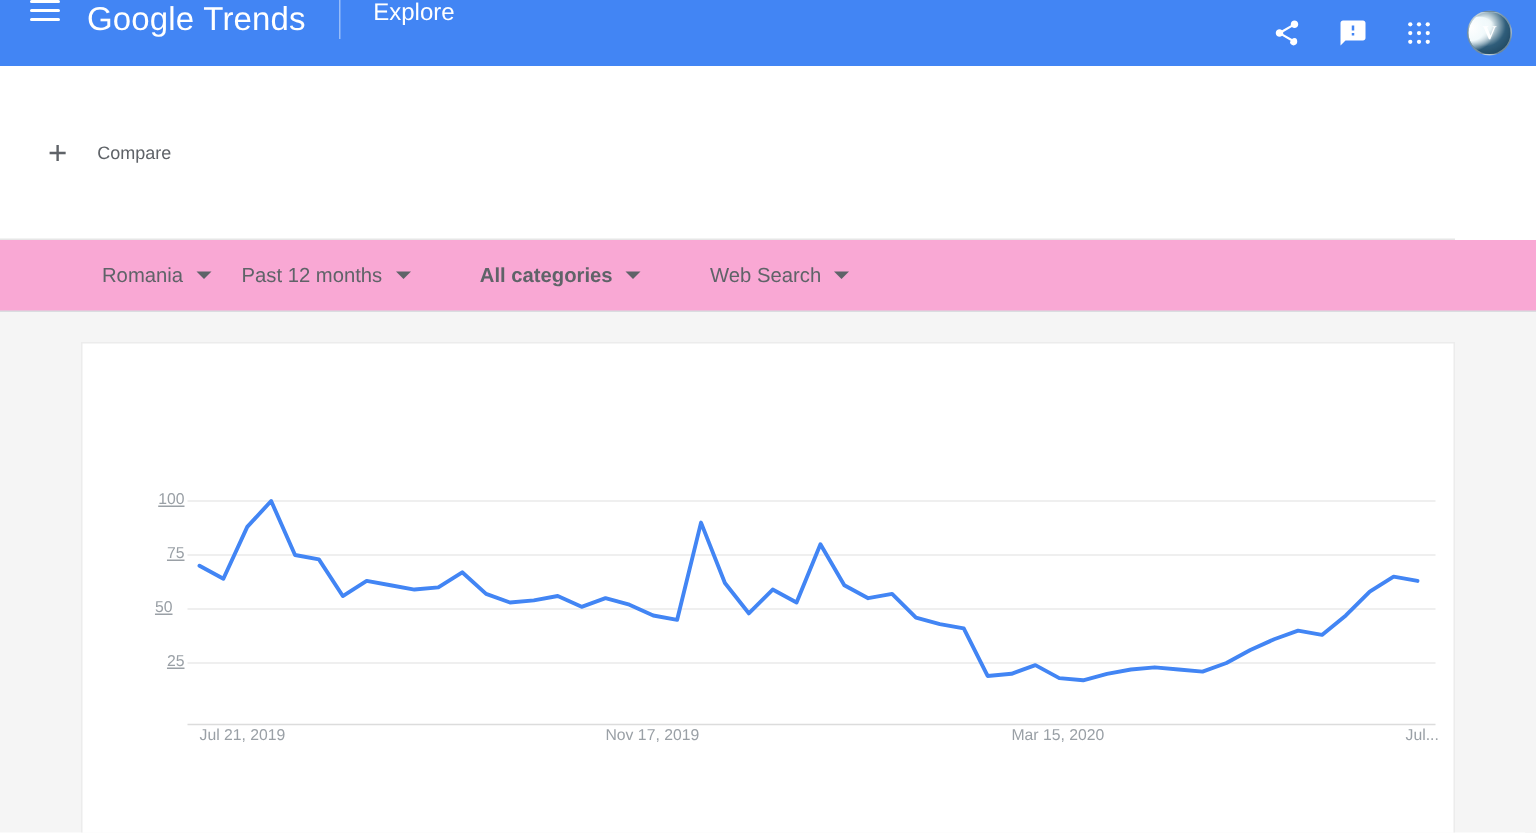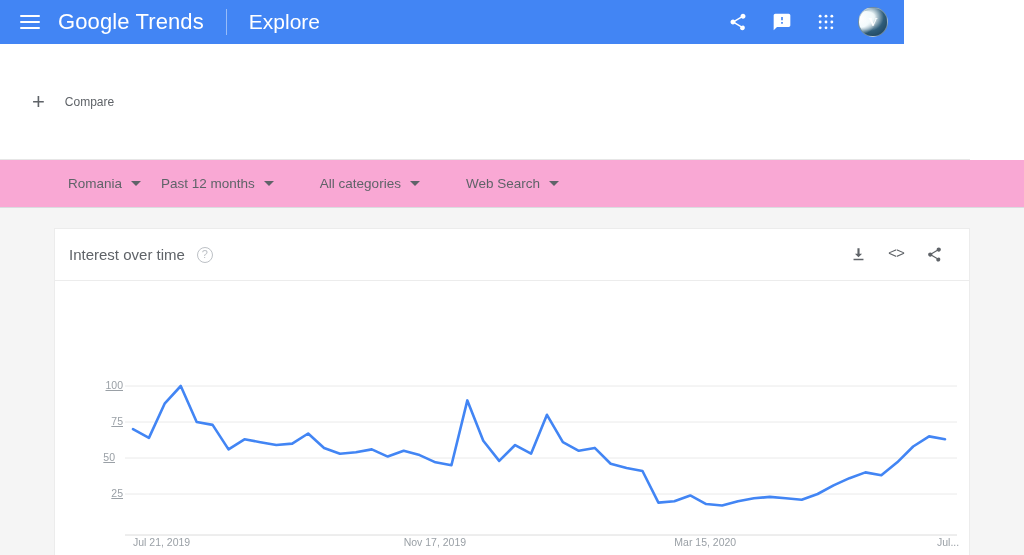--- a/index.html
+++ b/index.html
@@ -6,43 +6,43 @@
   html, body {
     width: 1024px; height: 555px;
     font-family: "Liberation Sans", sans-serif;
     background: #ffffff;
     overflow: hidden;
   }
 
   
   .appbar {
     position: absolute; top: 0; left: 0;
-    width: 904px; height: 44px;
+    width: 1024px; height: 44px;
     background: #4285F4;
-    display: flex; align-items: center;
+    display: flex; 
   }
   .hamburger {
     width: 20px; height: 14px;
     margin-left: 20px; margin-right: 18px;
     display: flex; flex-direction: column; justify-content: space-between;
     cursor: pointer;
   }
   .hamburger i { display: block; height: 2px; background: #fff; border-radius: 1px; }
   .brand {
     color: #fff; font-size: 22px; letter-spacing: 0.1px;
     display: flex; align-items: baseline; cursor: pointer;
   }
   .brand .g-google { font-weight: 500; }
   .brand .g-trends { font-weight: 400; margin-left: 6px; }
   .bar-divider {
     width: 1px; height: 26px; background: rgba(255,255,255,0.45);
     margin: 0 22px;
   }
   .explore {
-    color: #fff; font-size: 21px; font-weight: 400; cursor: pointer;
+    color: #fff; font-size: 16px; font-weight: 400; cursor: pointer;
   }
   .appbar-right {
     margin-left: auto; display: flex; align-items: center;
     padding-right: 12px; gap: 4px;
   }
   .icon-btn {
     width: 40px; height: 40px; border-radius: 50%;
     display: flex; align-items: center; justify-content: center;
     cursor: pointer;
   }
@@ -110,21 +110,21 @@
     font-size: 13.5px; color: #5f6368;
   }
   .filter .caret {
     width: 0; height: 0; margin-left: 9px;
     border-left: 5px solid transparent;
     border-right: 5px solid transparent;
     border-top: 5px solid #5f6368;
   }
   .f0 { margin-left: 68px; }
   .f1 { margin-left: 20px; }
-  .f2 { margin-left: 46px; }
+  .f2 { margin-left: 46px; font-weight: bold; }
   .f3 { margin-left: 46px; }
 
   
   .page-bg {
     position: absolute; top: 208px; left: 0;
     width: 1024px; height: 347px;
     background: #f5f5f5;
   }
   .card {
     position: absolute; top: 228px; left: 54px;
@@ -228,37 +228,20 @@
   </div>
   <div class="filter f3">
     <span>Web Search</span>
     <span class="caret"></span>
   </div>
 </div>
 
 <div class="page-bg"></div>
 
 <div class="card">
-  <div class="card-head">
-    <div class="card-title">Interest over time</div>
-    <div class="help-icon">?</div>
-    <div class="card-actions">
-      <div class="act">
-        <svg width="17" height="17" viewBox="0 0 24 24" fill="#5f6368">
-          <path d="M19 18H5v2h14v-2zM12 3h-1.5v8H7l5 5 5-5h-3.5V3H12z"></path>
-        </svg>
-      </div>
-      <div class="act embed-code">&lt;&gt;</div>
-      <div class="act">
-        <svg width="17" height="17" viewBox="0 0 24 24" fill="#5f6368">
-          <path d="M18 16.08c-.76 0-1.44.3-1.96.77L8.91 12.7c.05-.23.09-.46.09-.7s-.04-.47-.09-.7l7.05-4.11c.54.5 1.25.81 2.04.81 1.66 0 3-1.34 3-3s-1.34-3-3-3-3 1.34-3 3c0 .24.04.47.09.7L8.04 9.81C7.5 9.31 6.79 9 6 9c-1.66 0-3 1.34-3 3s1.34 3 3 3c.79 0 1.5-.31 2.04-.81l7.12 4.16c-.05.21-.8.43-.8.65 0 1.61 1.31 2.92 2.92 2.92s2.92-1.31 2.92-2.92S19.61 16.08 18 16.08z"></path>
-        </svg>
-      </div>
-    </div>
-  </div>
 
   <div class="chart-wrap">
     <svg class="chart-svg" id="chart" width="916" height="274">
         <line x1="70" x2="902" y1="213" y2="213" stroke="#eaeaea" stroke-width="1"></line>
         <line x1="70" x2="902" y1="177" y2="177" stroke="#eaeaea" stroke-width="1"></line>
         <line x1="70" x2="902" y1="141" y2="141" stroke="#eaeaea" stroke-width="1"></line>
         <line x1="70" x2="902" y1="105" y2="105" stroke="#eaeaea" stroke-width="1"></line>
         <line x1="70" x2="902" y1="254" y2="254" stroke="#dcdcdc" stroke-width="1"></line>
         <polyline points="78.00,148.20 93.92,156.84 109.84,122.28 125.76,105.00 141.69,141.00 157.61,143.88 173.53,168.36 189.45,158.28 205.37,161.16 221.29,164.04 237.22,162.60 253.14,152.52 269.06,166.92 284.98,172.68 300.90,171.24 316.82,168.36 332.75,175.56 348.67,169.80 364.59,174.12 380.51,181.32 396.43,184.20 412.35,119.40 428.27,159.72 444.20,179.88 460.12,164.04 476.04,172.68 491.96,133.80 507.88,161.16 523.80,169.80 539.73,166.92 555.65,182.76 571.57,187.08 587.49,189.96 603.41,221.64 619.33,220.20 635.25,214.44 651.18,223.08 667.10,224.52 683.02,220.20 698.94,217.32 714.86,215.88 730.78,217.32 746.71,218.76 762.63,213.00 778.55,204.36 794.47,197.16 810.39,191.40 826.31,194.28 842.24,181.32 858.16,165.48 874.08,155.40 890.00,158.28" fill="none" stroke="#4285F4" stroke-width="2.6" stroke-linejoin="round" stroke-linecap="round"></polyline>
       </svg>

